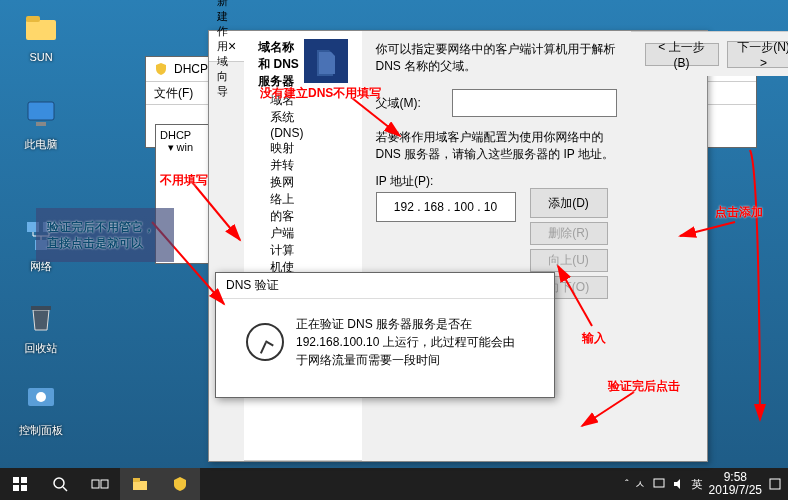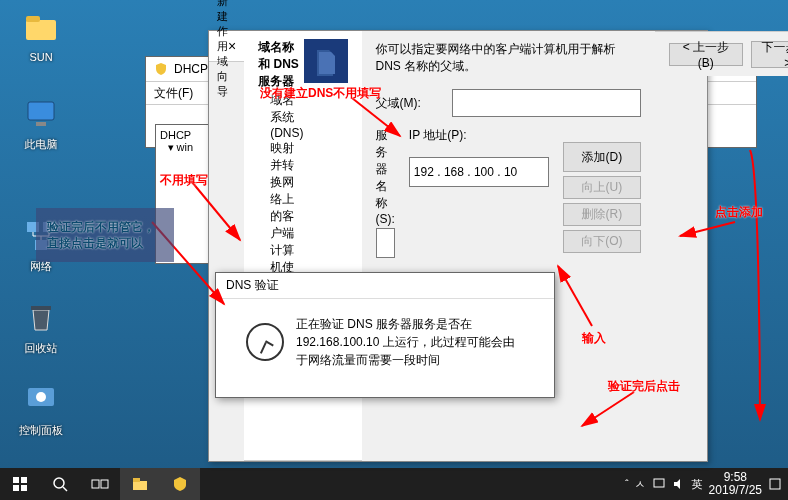--- a/index.html
+++ b/index.html
@@ -120,33 +120,30 @@
           <path d="M10 8h12l4 4v18H10z" fill="#4a72b5"></path>
         </svg>
     </div>
   </div>
   <div class="wiz-body">
     <div>你可以指定要网络中的客户端计算机用于解析 DNS 名称的父域。</div>
     <div class="field" style="margin-top:14px">
       <span style="width:70px">父域(M):</span>
       <input class="inp red-box" style="flex: 1 1 0%; height: 28px;" value="">
     </div>
+    <div style="margin-top:12px">若要将作用域客户端配置为使用你网络中的 DNS 服务器，请输入这些服务器的 IP 地址。</div>
     <div style="display:flex;gap:14px;margin-top:10px;align-items:flex-start">
-      <div style="flex:1">
-        <div>服务器名称(S):</div>
-        <input class="inp red-box" style="width: 100%; height: 30px; margin-top: 2px;" value="">
-      </div>
       <div style="width:140px">
         <div>IP 地址(P):</div>
-        <input class="inp red-box" style="width: 100%; height: 30px; margin-top: 13px; " value="192 . 168 . 100 . 10">
+        <input class="inp red-box" style="width: 100%; height: 30px; margin-top: 2px; text-align: center;" value="192 . 168 . 100 . 10">
       </div>
       <div style="width:78px;margin-top:15px;display:flex;flex-direction:column;gap:4px">
         <button class="btn red-box" style="width:100%;height:30px">添加(D)</button>
+        <button class="btn disabled" style="width:100%">删除(R)</button>
         <button class="btn disabled" style="width:100%">向上(U)</button>
-        <button class="btn disabled" style="width:100%">删除(R)</button>
         <button class="btn disabled" style="width:100%">向下(O)</button>
       </div>
     </div>
   </div>
   <div class="wiz-foot">
     <button class="btn">&lt; 上一步(B)</button>
     <button class="btn red-box" style="height:27px">下一步(N) &gt;</button>
     <button class="btn" style="margin-left:6px">取消</button>
   </div>
 </div>

